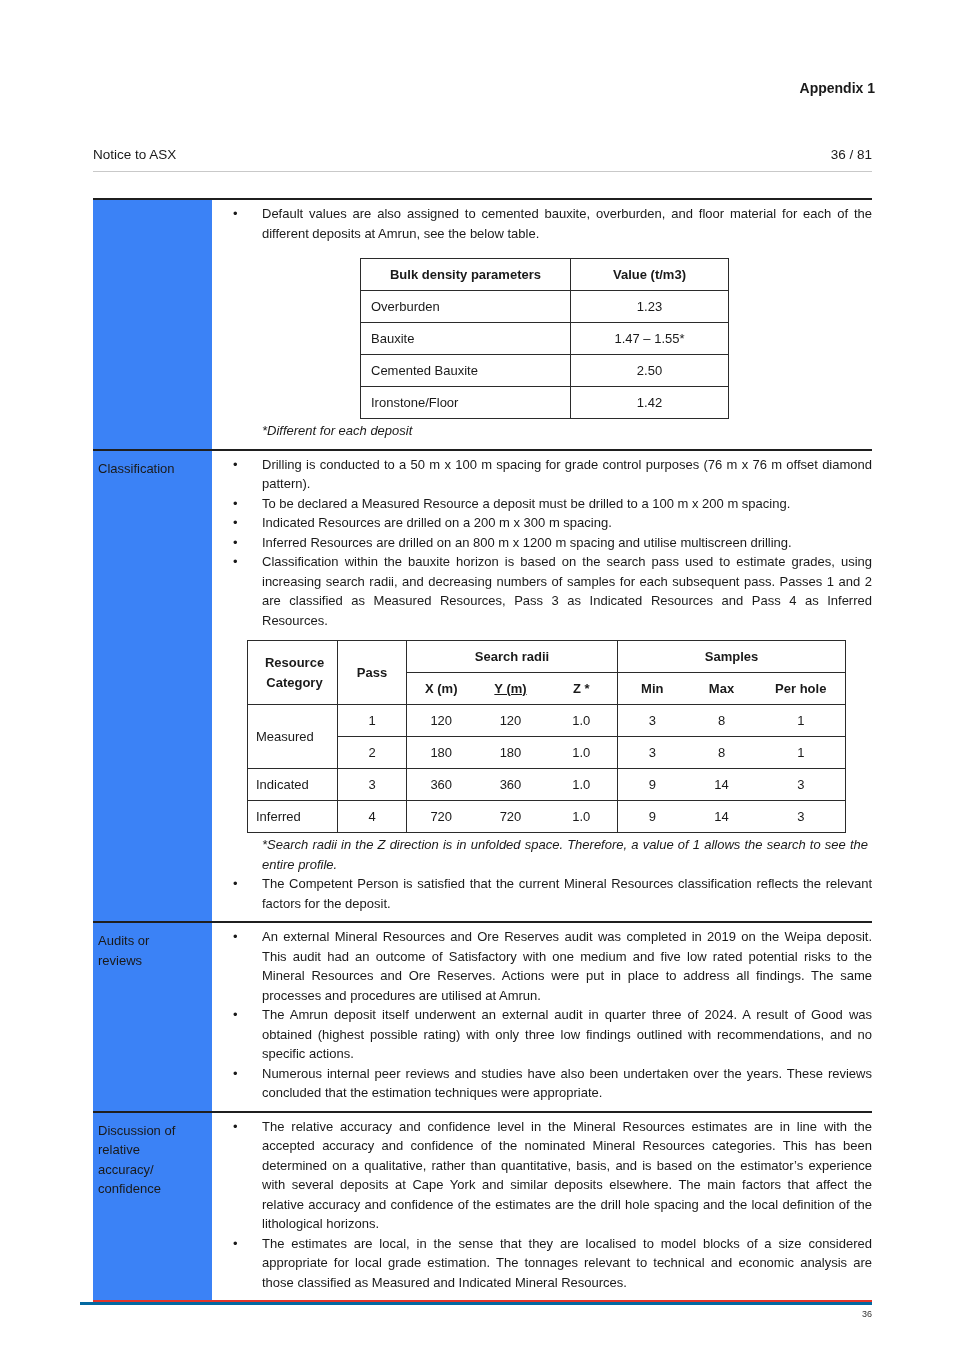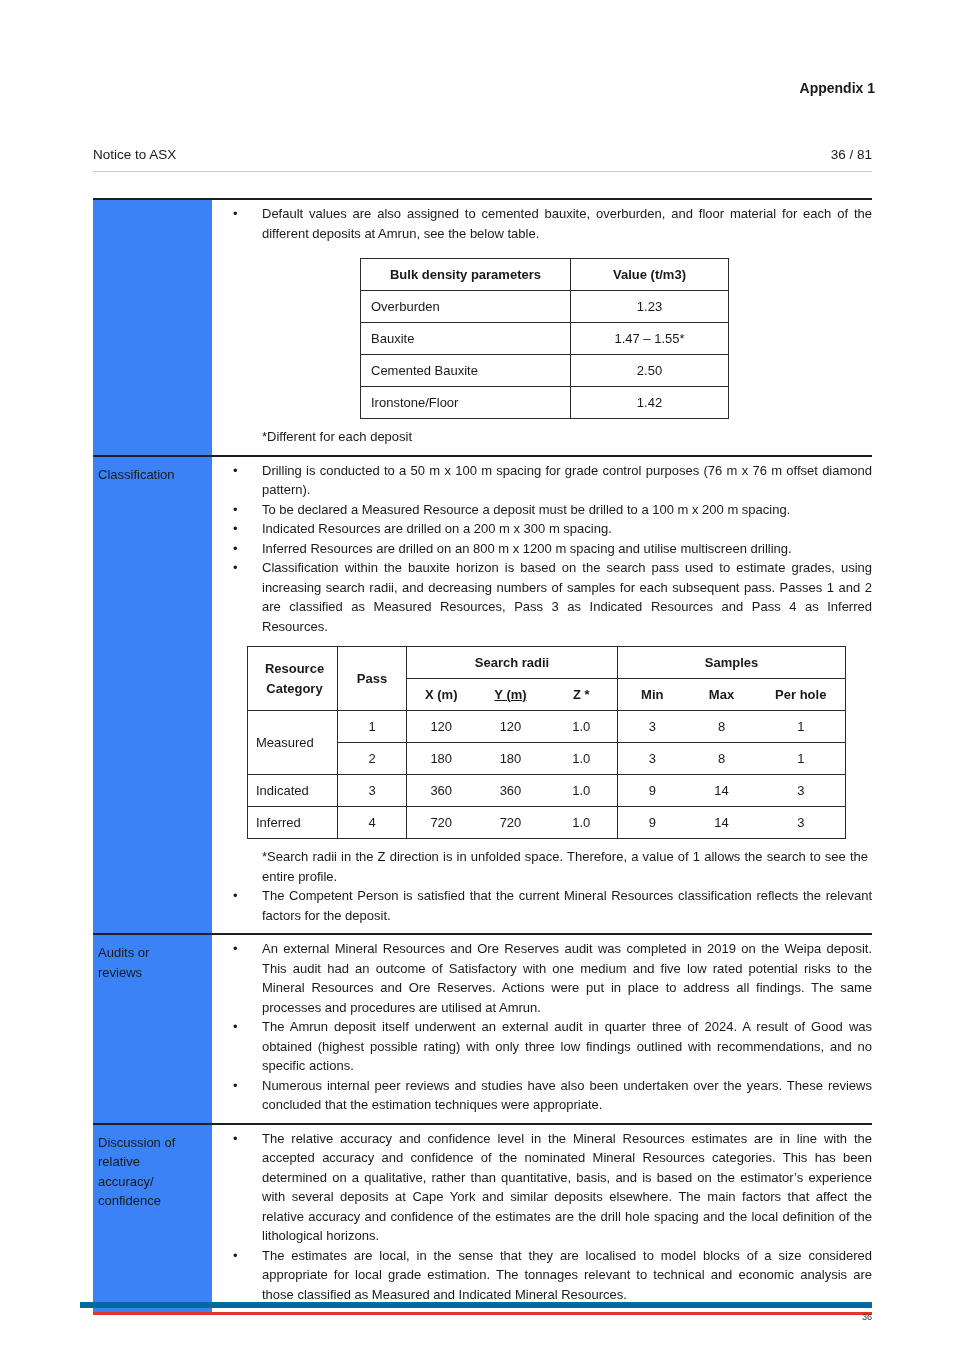--- a/index.html
+++ b/index.html
@@ -17,39 +17,39 @@
 
   .sec { display:flex; border-bottom:2px solid #1f1f1f; }
   .sec:last-child { border-bottom:3px solid #e53528; }
   .sec-label { width:119px; flex:0 0 119px; background:#3b82f6; padding:8px 26px 8px 5px; }
   .sec-content { flex:1; padding:4px 0 8px 0; }
 
   ul.bullets { list-style:none; }
   ul.bullets li { position:relative; padding-left:50px; text-align:justify; }
   ul.bullets li::before { content:"\2022"; position:absolute; left:21px; }
 
-  .footnote { margin-left:50px; margin-top:8px; text-align:justify; padding-right:4px; }
+  .footnote { font-style:italic; margin-left:50px; margin-top:2px; text-align:justify; padding-right:4px; }
 
   table { border-collapse:collapse; font-size:13px; }
   th, td { border:1px solid #2b2b2b; height:32px; vertical-align:middle; text-align:center; }
   th { font-weight:bold; }
 
   .density-table { margin:15px 0 0 148px; }
   .density-table .c-name { width:210px; text-align:left; padding-left:10px; }
   .density-table .c-val  { width:158px; }
   .density-table th.c-name { text-align:center; padding-left:0; }
 
   .class-table { margin:10px 0 0 35px; }
   .class-table .cat { width:90px; text-align:left; padding-left:8px; }
   .class-table th.cat { text-align:center; padding-left:4px; }
   .class-table .hr { border-right-style:hidden; }
   .col-pass{width:69px;} .col-x{width:69px;} .col-y{width:70px;text-decoration:underline;} .col-z{width:72px;}
   .col-min{width:69px;} .col-max{width:70px;} .col-ph{width:89px;}
 
-  .footer { position:absolute; top:1302px; left:80px; right:92px; border-top:6px solid #0369a1; }
+  .footer { position:absolute; top:1302px; left:80px; right:92px; border-top:3px solid #0369a1; }
   .footer-num { text-align:right; font-size:9px; padding-top:4px; color:#333; }
 </style>
 </head>
 <body>
 
 <div class="page">
 
   <div class="appendix">Appendix 1</div>
 
   <div class="docheader">

